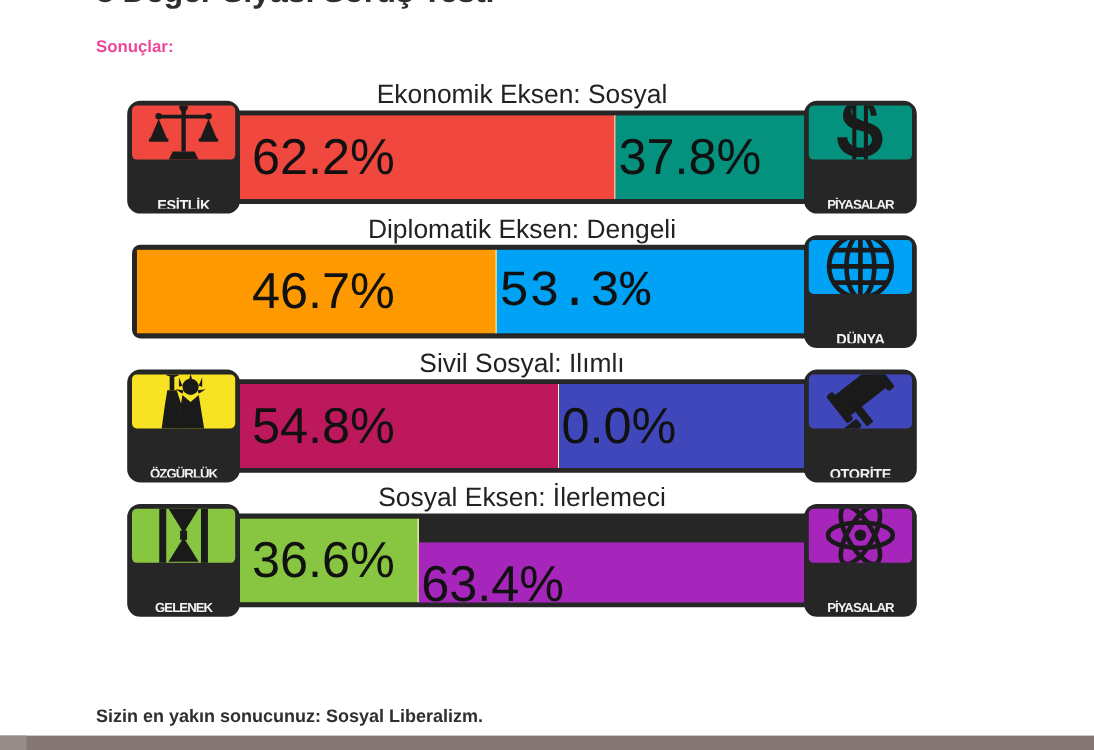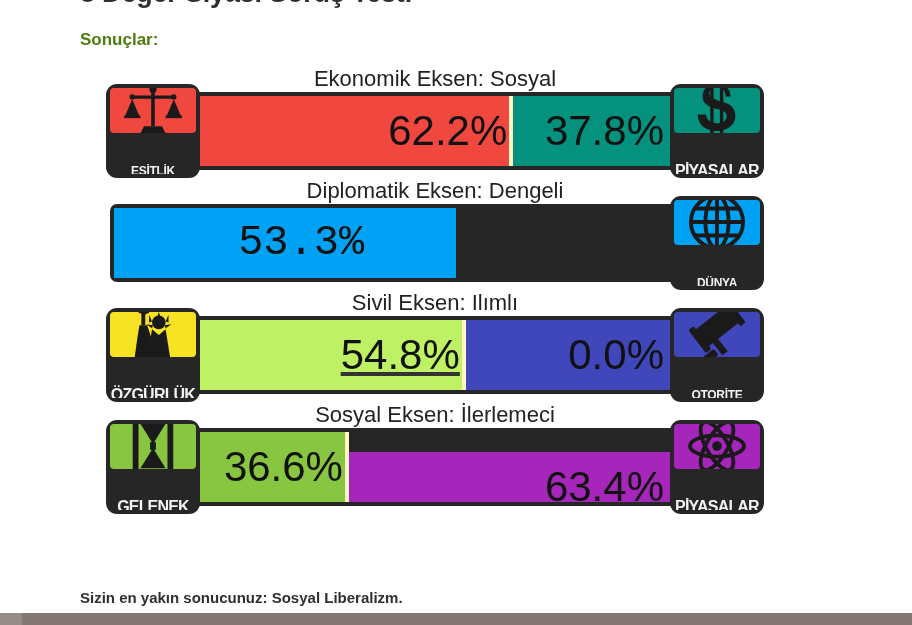--- a/index.html
+++ b/index.html
@@ -25,23 +25,23 @@
     font-size: 27px;
     font-weight: bold;
     color: #2f2f2f;
     letter-spacing: -0.2px;
     white-space: nowrap;
   }
   .results-label {
     position: absolute;
     left: 80px;
     top: 30px;
-    font-size: 17px;
+    font-size: 14px;
     font-weight: bold;
-    color: #4d7c0f;
+    color: #ec4899;
   }
 
   
   .results {
     position: absolute;
     left: 110px;
     top: 66px;
     width: 650px;
   }
 
@@ -78,22 +78,22 @@
     background: #262626;
   }
 
   .seg {
     position: relative;
     height: 100%;
     display: flex;
     align-items: center;
     box-sizing: border-box;
   }
-  .seg-left  { justify-content: flex-end; border-right: 4px solid #fef9c3; }
-  .seg-right { justify-content: flex-end; }
+  .seg-left  { justify-content: flex-start; border-right: 1px solid #fef9c3; }
+  .seg-right { }
 
   .seg-val {
     font-size: 42px;
     line-height: 42px;
     color: #111111;
     font-weight: normal;
     padding: 0 2px;
     white-space: nowrap;
   }
   .seg-left  .seg-val { margin-left: 0px; }
@@ -132,21 +132,21 @@
     height: 22px;
     line-height: 22px;
     text-align: center;
     color: #f2f2f2;
     font-size: 12px;
     font-weight: bold;
     letter-spacing: -0.3px;
     white-space: nowrap;
     overflow: hidden;
   }
-  .badge-label.tight { letter-spacing: -0.8px; font-size: 16px; }
+  .badge-label.tight { letter-spacing: -0.8px; font-size: 11px; }
 
   
   .closest {
     position: absolute;
     left: 80px;
     top: 589px;
     font-size: 15px;
     font-weight: bold;
     color: #2f2f2f;
     white-space: nowrap;
@@ -227,20 +227,23 @@
 
     </div>
   </div>
 
   <div class="axis-block">
     <div class="axis-title">Diplomatik Eksen: Dengeli</div>
     <div class="bar-wrap">
 
 
       <div class="bar-track">
+        <div class="seg seg-left" style="width: 46.7%; background: rgb(255, 153, 0);">
+          <span class="seg-val" style="margin-left:94px">46.7%</span>
+        </div>
         <div class="seg seg-right" style="width: 53.3%; background: rgb(0, 162, 245); font-family: Liberation Mono, monospace;">
           <span class="seg-val" style="margin-right:90px">53.3%</span>
         </div>
       </div>
 
       <div class="badge badge-right">
         <div class="badge-art" style="background:#00a2f5">
           <svg width="58" height="58" viewBox="0 0 60 60" aria-hidden="true">
             <g fill="none" stroke="#1a1a1a" stroke-width="4">
               <circle cx="30" cy="30" r="27"></circle>
@@ -252,21 +255,21 @@
             </g>
           </svg>
         </div>
         <div class="badge-label">DÜNYA</div>
       </div>
 
     </div>
   </div>
 
   <div class="axis-block">
-    <div class="axis-title">Sivil Eksen: Ilımlı</div>
+    <div class="axis-title">Sivil Sosyal: Ilımlı</div>
     <div class="bar-wrap">
 
       <div class="badge badge-left">
         <div class="badge-art" style="background:#f7e223">
           <svg width="62" height="62" viewBox="0 0 64 64" aria-hidden="true">
             <g fill="#1a1a1a">
               <path d="M17 5 h10 l1 5 -5 2 -6 -2 z"></path>
               <rect x="20" y="11" width="4" height="12"></rect>
               <path d="M18 23 l8 0 4 12 -4 29 h-14 l4 -29 z"></path>
               <circle cx="38" cy="20" r="7"></circle>
@@ -277,21 +280,21 @@
               <path d="M25 22 l7 1 -1 3 z"></path>
               <path d="M31 27 l7 6 7 -6 6 37 H25 z"></path>
               <rect x="22" y="60" width="36" height="4"></rect>
             </g>
           </svg>
         </div>
         <div class="badge-label tight">ÖZGÜRLÜK</div>
       </div>
 
       <div class="bar-track">
-        <div class="seg seg-left" style="width: 54.8%; background: #bef264; text-decoration: underline;">
+        <div class="seg seg-left" style="width: 54.8%; background: #be185d;">
           <span class="seg-val" style="margin-left:94px">54.8%</span>
         </div>
         <div class="seg seg-right" style="width: 45.2%; background: rgb(64, 71, 187);">
           <span class="seg-val" style="margin-right:90px">0.0%</span>
         </div>
       </div>
 
       <div class="badge badge-right">
         <div class="badge-art" style="background:#4047bb">
           <svg width="58" height="58" viewBox="0 0 60 60" aria-hidden="true">

